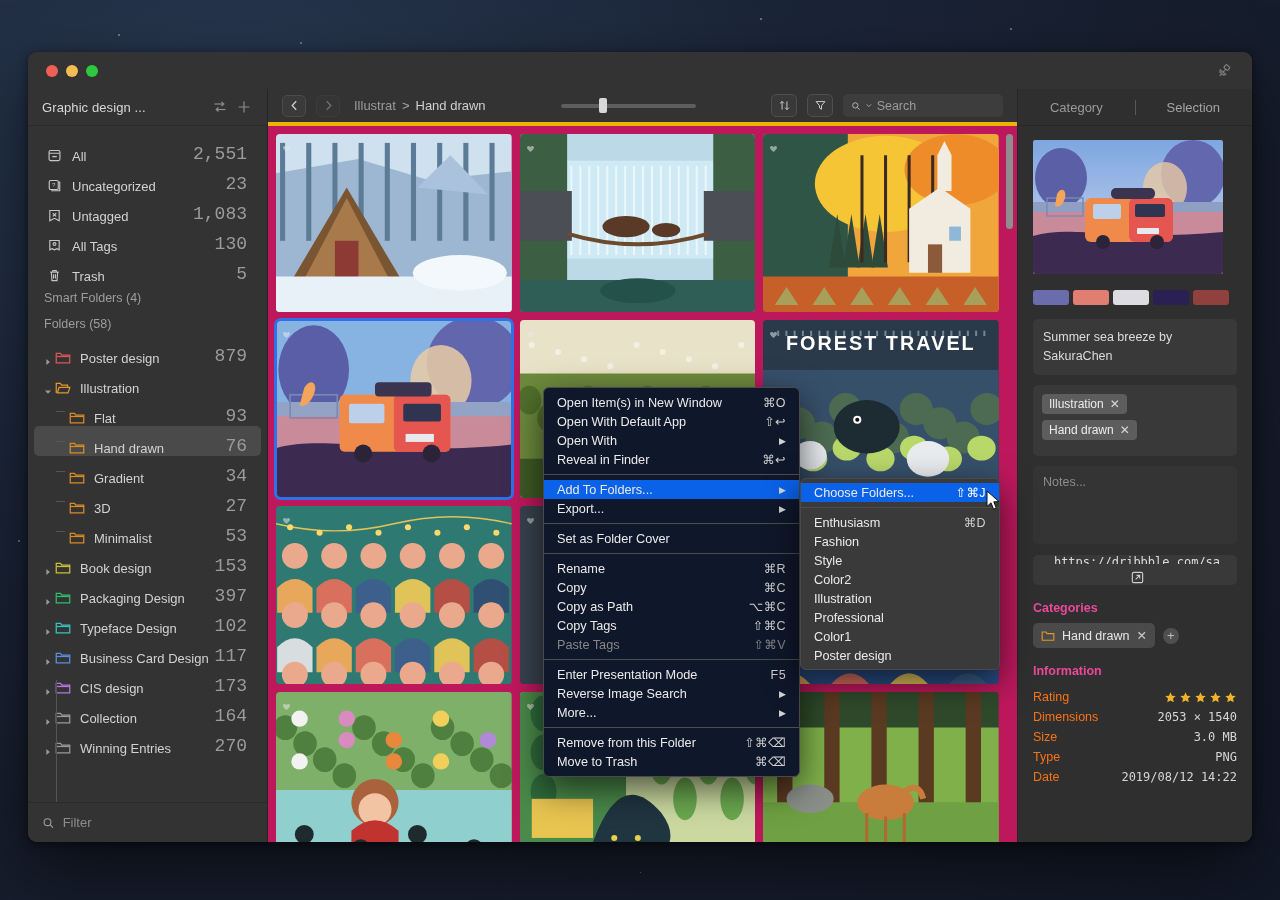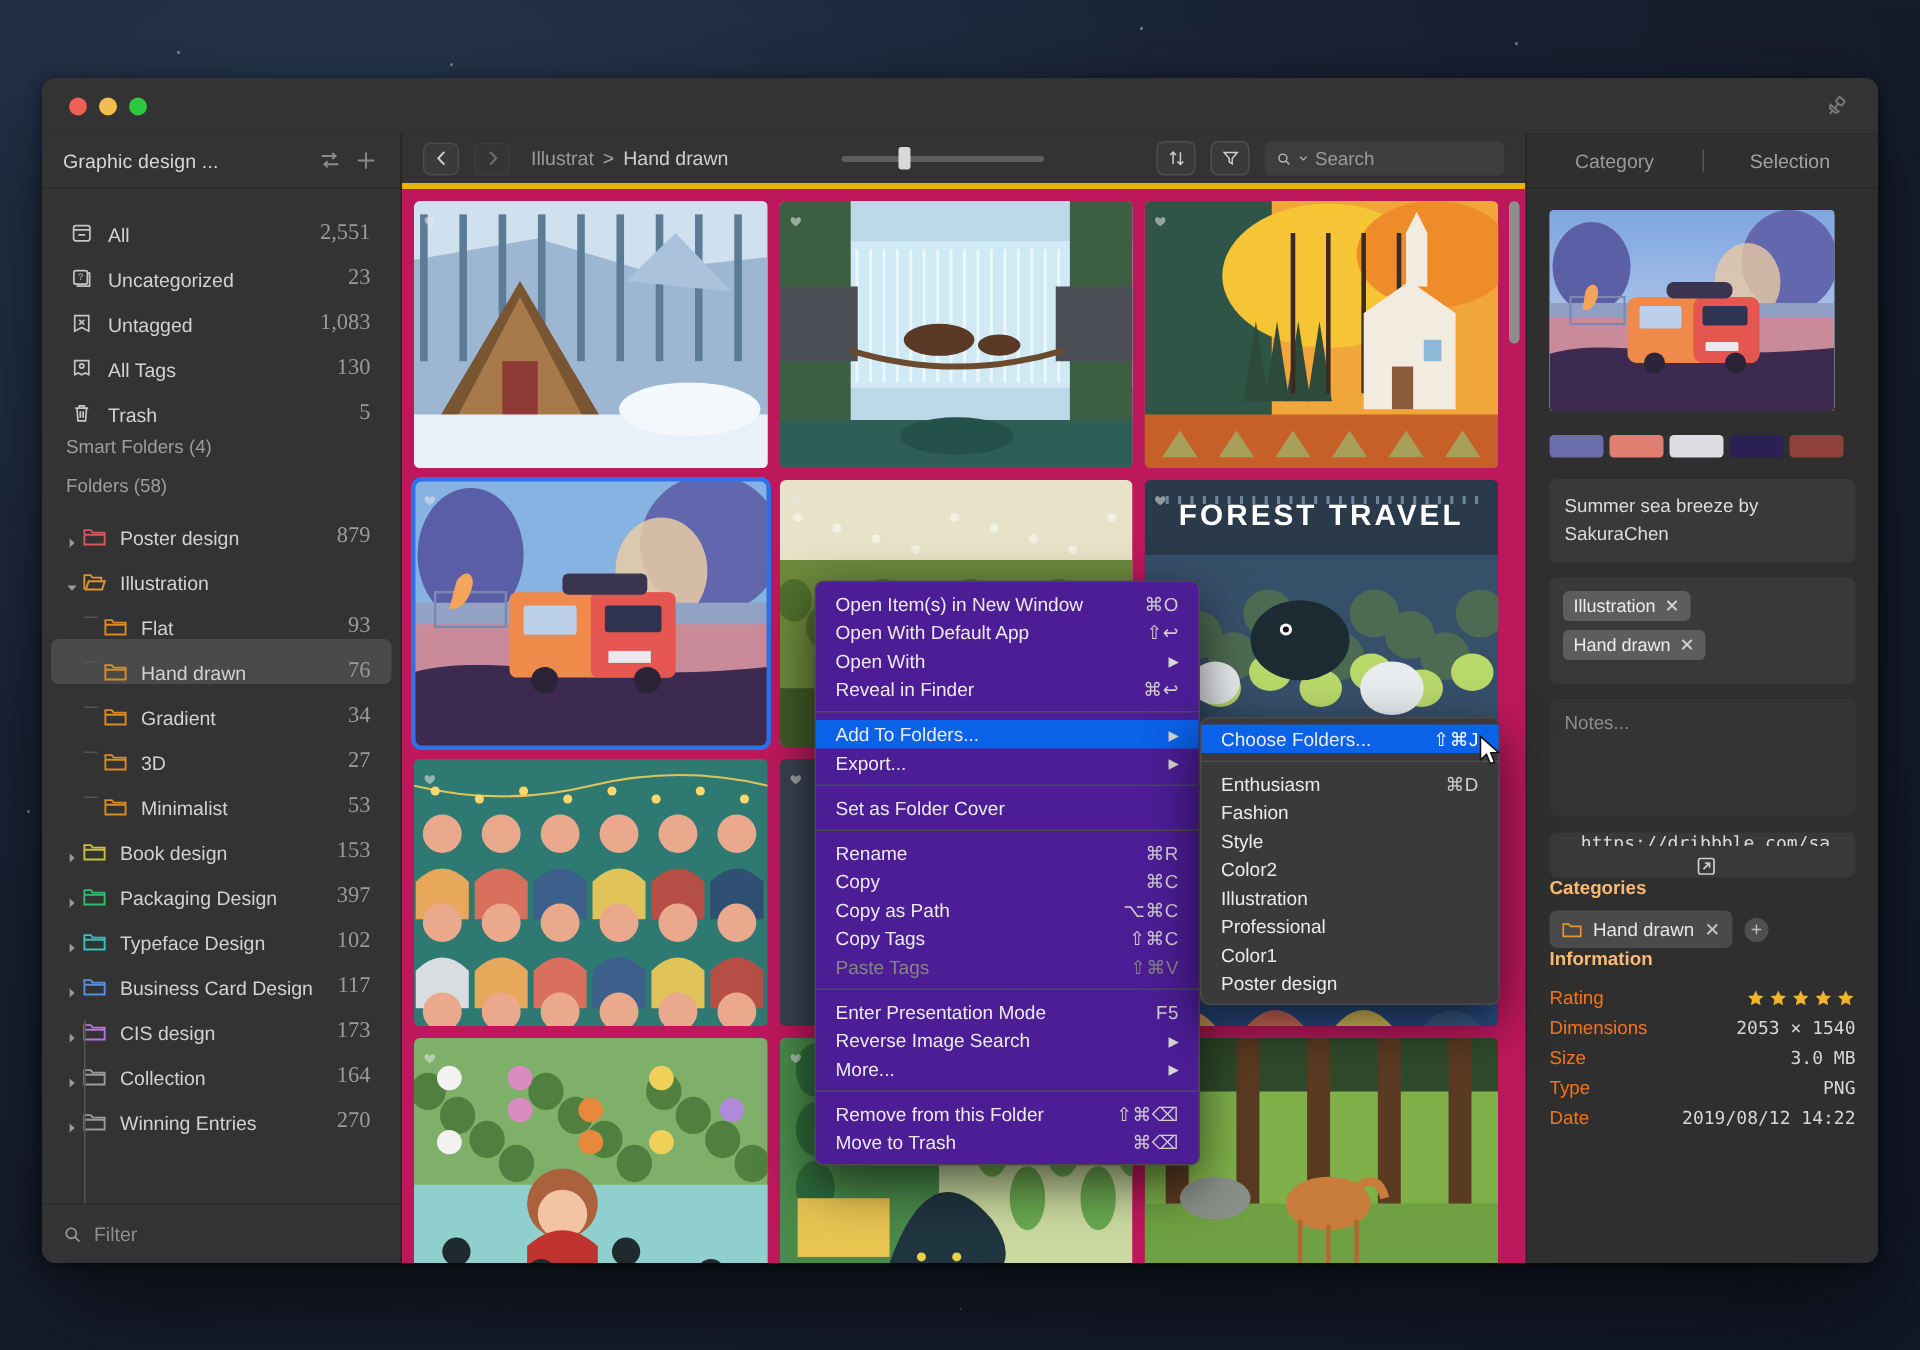--- a/index.html
+++ b/index.html
@@ -42,21 +42,21 @@
   .sb-title { font-size:13px; color:#d7d7d7; flex:1; letter-spacing:.1px; }
   .sb-ico { width:18px; height:18px; opacity:.62; display:flex; align-items:center; justify-content:center; }
   .sb-scroll { flex:1; overflow:hidden; padding-top:8px; }
 
   .row {
     height:30px; display:flex; align-items:flex-end; padding:0 14px 0 12px;
     font-size:13px; color:#d2d2d2; border-radius:5px; margin:0 6px;
   }
   .row .gi { width:17px; height:17px; margin-right:9px; flex:0 0 17px; display:flex; align-items:center; justify-content:center; }
   .row .lbl { flex:1; white-space:nowrap; overflow:hidden; text-overflow:ellipsis; }
-  .row .cnt { font-size:15px; color:#9b9b9b; font-family:Liberation Serif, serif; }
+  .row .cnt { font-size:18px; color:#9b9b9b; font-family:Liberation Mono, monospace; }
   .row.sel { background:#4a4a4a; }
 
   .sect { font-size:12.5px; color:#9d9d9d; padding:7px 0 5px 16px; }
   .twisty { width:11px; flex:0 0 11px; display:flex; align-items:center; justify-content:center; margin-right:1px; }
   .twisty svg { opacity:.75; }
   .folder-row { padding-left:8px; }
   .folder-row.child { padding-left:34px; position:relative; }
   .tree-line { position:absolute; left:22px; width:9px; height:1px; background:#555; top:15px; }
   .tree-vert { position:absolute; left:22px; width:1px; background:#555; }
 
@@ -140,39 +140,39 @@
     font-size:12.5px; color:#8d8d8d;
   }
   .urlbox {
     margin-top:11px; background:#393939; border-radius:5px; height:30px; display:flex;
     align-items:center; padding:0 6px 0 10px; gap:6px;flex-direction:column;
   }
   .urlbox .u {
     font-size:12px; color:#dcdcdc; flex:1; white-space:nowrap; overflow:hidden;
     font-family:"DejaVu Sans Mono", monospace;
   }
-  .sec-head { font-size:12.5px; color:#fdba74; font-weight:bold; }
+  .sec-head { font-size:12.5px; color:#ec4899; font-weight:bold; margin-top:16px; }
   .cat-row { display:flex; align-items:center; gap:8px; margin-top:8px; }
   .cat-chip {
     display:flex; align-items:center; gap:7px; background:#4a4a4a; border-radius:5px;
     padding:5px 8px; font-size:12.5px; color:#e6e6e6;
   }
   .add-circ {
     width:16px; height:16px; border-radius:50%; background:#4f4f4f; color:#bdbdbd;
     display:flex; align-items:center; justify-content:center; font-size:13px; line-height:1;
   }
   .info-tbl { margin-top:9px; font-size:12.5px; }
   .info-tr { display:flex; justify-content:space-between; align-items:center; height:20px; }
   .info-k { color:#f97316; }
   .info-v { color:#d6d6d6; font-family:"DejaVu Sans Mono", monospace; font-size:12px; }
   .stars-rating { display:flex; gap:2px; }
 
   
   .ctx {
-    position:absolute; left:515px; top:335px; width:257px; background:#4c1d95;
+    position:absolute; left:515px; top:335px; width:257px; background:#0f172a;
     border-radius:6px; padding:5px 0; z-index:50;
     box-shadow:0 12px 34px rgba(0,0,0,.62); border:1px solid #4a4a4a;
   }
   .mi {
     height:19px; display:flex; align-items:center; padding:0 13px; font-size:12.7px;
     color:#eaeaea; gap:8px;
   }
   .mi .mlbl { flex:1; white-space:nowrap; }
   .mi .mkey { color:#cfcfcf; font-size:12.5px; letter-spacing:.4px; }
   .mi.dim .mlbl, .mi.dim .mkey { color:#868686; }

